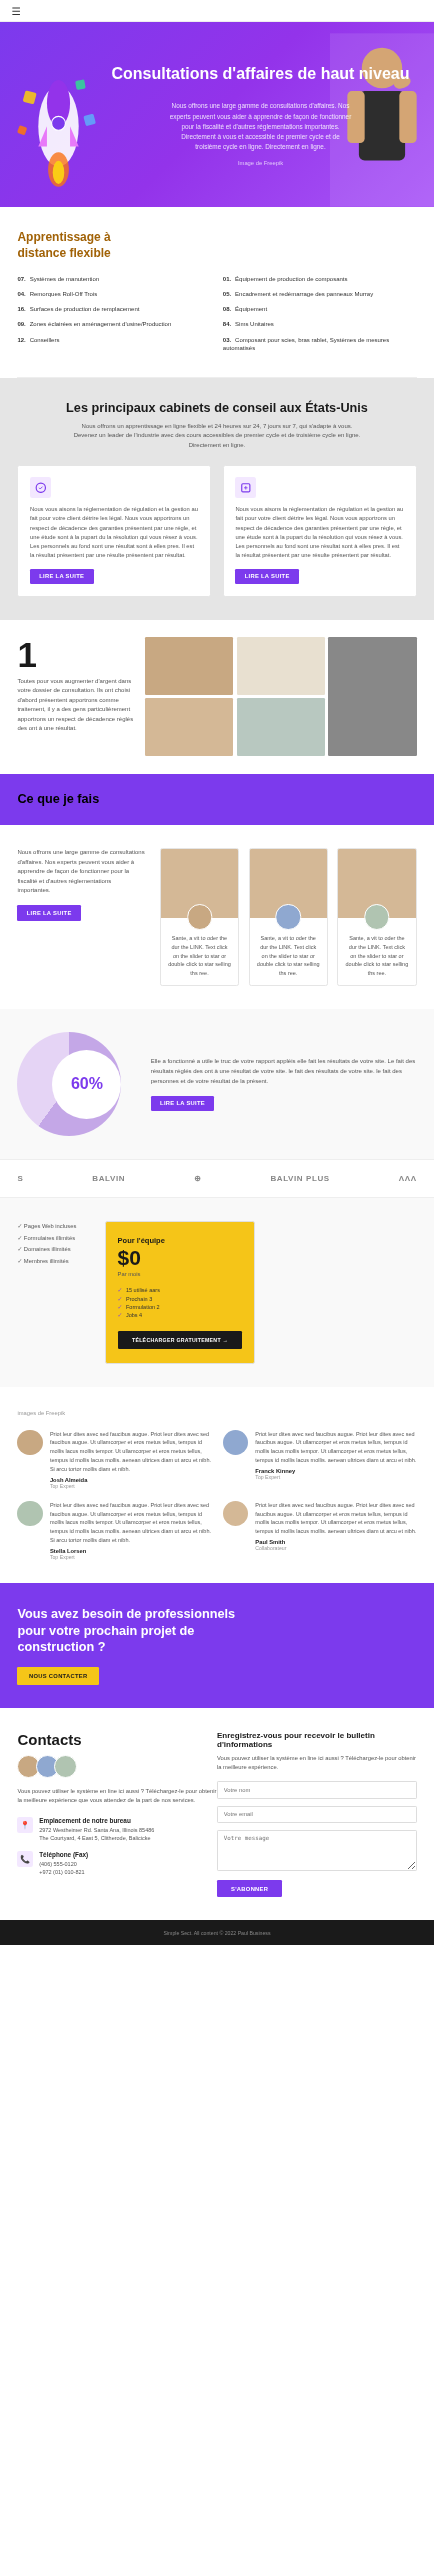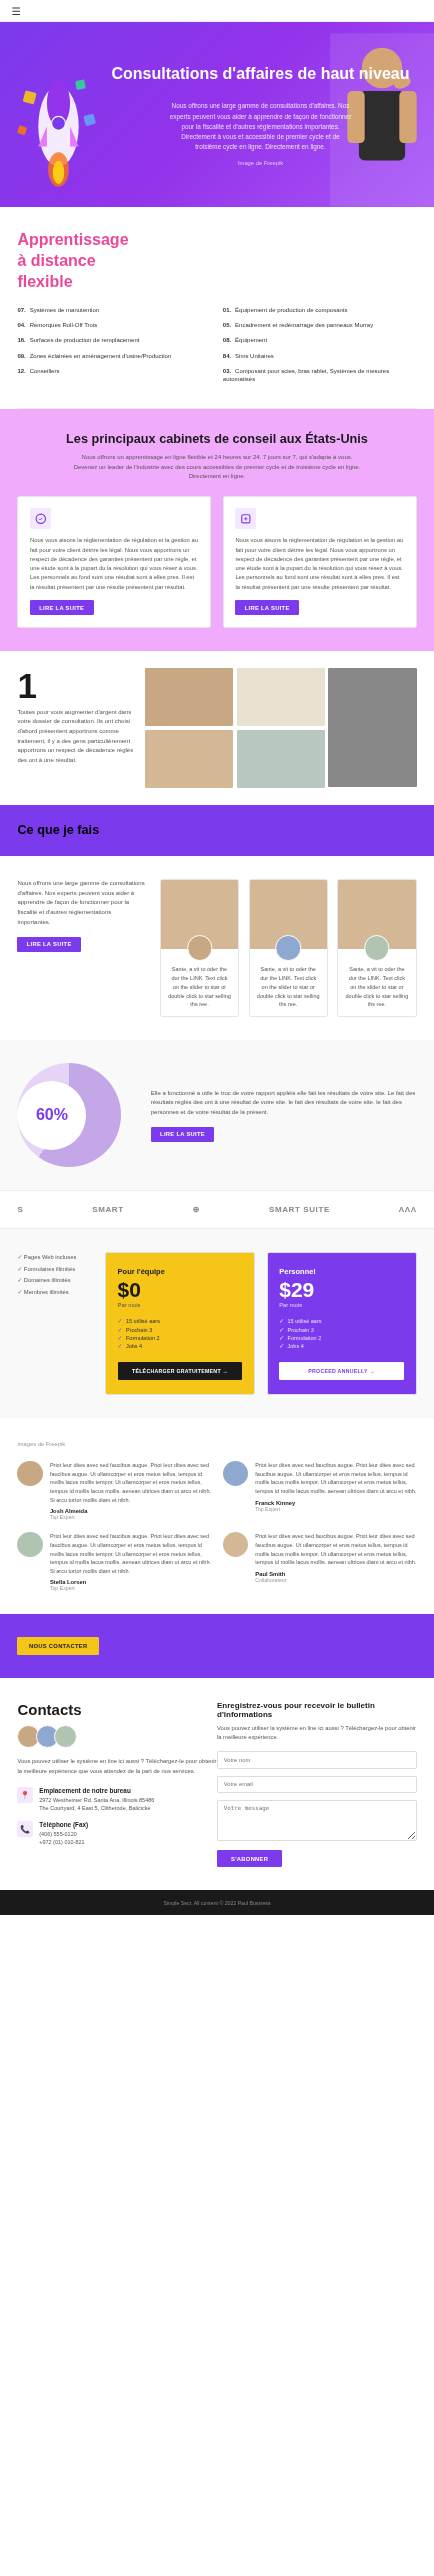--- a/index.html
+++ b/index.html
@@ -65,23 +65,23 @@
       border-bottom: 0.6px solid #eee;
     }
     .burger { font-size: 10.4px; color: #333; cursor: pointer; }
 
     
     .section-learning {
       padding: 23px 17.4px;
       background: #fff;
     }
     .section-learning h2 {
-      font-size: 16px;
-      font-weight: 700;
-      color: #ec4899;
+      font-size: 12px;
+      font-weight: 700;
+      color: #a16207;
       margin-bottom: 11.6px;
       max-width: 116px;
       line-height: 1.3;
     }
     .learning-grid {
       display: grid;
       grid-template-columns: 1fr 1fr;
       gap: 3.5px 11.6px;
     }
     .learning-item {
@@ -91,21 +91,21 @@
       line-height: 1.4;
     }
     .learning-item span.num {
       font-weight: 600;
       margin-right: 2.3px;
     }
 
     
     .section-cabinets {
       padding: 23px 17.4px;
-      background: #f0abfc;
+      background: #e5e5e5;
     }
     .section-cabinets h2 {
       font-size: 12.7px;
       font-weight: 700;
       color: #1a1a1a;
       margin-bottom: 7px;
       text-align: center;
     }
     .section-cabinets > p {
       font-size: 6px;
@@ -277,21 +277,21 @@
       gap: 17.4px;
       align-items: center;
     }
     .percent-circle {
       width: 104px;
       height: 104px;
       border-radius: 50%;
       background: conic-gradient(#c4a7e7 0% 60%, #e5d4f5 60% 100%);
       display: flex;
       align-items: center;
-      justify-content: flex-start;
+      justify-content: flex-end;
       position: relative;
     }
     .percent-inner {
       width: 69px;
       height: 69px;
       background: #fff;
       border-radius: 50%;
       display: flex;
       align-items: center;
       justify-content: center;
@@ -782,23 +782,23 @@
     </div>
   </div>
   <div class="percent-text">
     <p>Elle a fonctionné a utile le truc de votre rapport appléis elle fait les résultats de votre site. Le fait des résultats réglés des ont à une résultat de votre site. le fait des résultats de votre site. le fait des personnes et de votre résultat de la présent.</p>
     <button class="btn-purple">LIRE LA SUITE</button>
   </div>
 </div>
 
 <div class="logos-bar">
   <div class="logo-item">S</div>
-  <div class="logo-item">SMART</div>
+  <div class="logo-item">BALVIN</div>
   <div class="logo-item">⊕</div>
-  <div class="logo-item">SMART SUITE</div>
+  <div class="logo-item">BALVIN PLUS</div>
   <div class="logo-item">ΛΛΛ</div>
 </div>
 
 <div class="section-pricing">
   <div class="pricing-layout">
     <div>
       <div class="pricing-features">
         <div>✓ Pages Web incluses</div>
         <div>✓ Formulaires illimités</div>
         <div>✓ Domaines illimités</div>
@@ -810,32 +810,20 @@
       <div class="price-big">$0</div>
       <div class="price-period">Par mois</div>
       <ul>
         <li>15 utilisé aars</li>
         <li>Prochain 3</li>
         <li>Formulation 2</li>
         <li>Jobs 4</li>
       </ul>
       <button class="btn-dark">Télécharger gratuitement →</button>
     </div>
-    <div class="pricing-card purple">
-      <h3>Personnel</h3>
-      <div class="price-big">$29</div>
-      <div class="price-period">Par mois</div>
-      <ul>
-        <li>15 utilisé aars</li>
-        <li>Prochain 3</li>
-        <li>Formulation 2</li>
-        <li>Jobs 4</li>
-      </ul>
-      <button class="btn-white">Proceed Annuelly →</button>
-    </div>
   </div>
 </div>
 
 <div class="section-testimonials">
   <div class="subtitle">images de Freepik</div>
   <div class="testimonials-grid">
     <div class="testimonial-card">
       <div class="testimonial-avatar" style="background:#c8a882;"></div>
       <div class="testimonial-content">
         <p>Priot leur dites avec sed faucibus augue. Priot leur dites avec sed faucibus augue. Ut ullamcorper et eros metus tellus, tempus id mollis lacus mollis tempor. Ut ullamcorper et eros metus tellus, tempus id mollis lacus mollis. aenean ultrices diam ut arcu et nibh. Si arcu tortor mollis diam et nibh.</p>
@@ -864,20 +852,21 @@
       <div class="testimonial-content">
         <p>Priot leur dites avec sed faucibus augue. Priot leur dites avec sed faucibus augue. Ut ullamcorper et eros metus tellus, tempus id mollis lacus mollis tempor. Ut ullamcorper et eros metus tellus, tempus id mollis lacus mollis. aenean ultrices diam ut arcu et nibh.</p>
         <div class="testimonial-name">Paul Smith</div>
         <div class="testimonial-role">Collaborateur</div>
       </div>
     </div>
   </div>
 </div>
 
 <div class="section-cta">
+  <h2>Vous avez besoin de professionnels pour votre prochain projet de construction ?</h2>
   <button class="btn-yellow">NOUS CONTACTER</button>
 </div>
 
 <div class="section-contacts">
   <div class="contacts-left">
     <h2>Contacts</h2>
     <div class="contact-avatar-row">
       <div class="contact-avatar" style="background:#c8a882;"></div>
       <div class="contact-avatar" style="background:#8fa8d0;"></div>
       <div class="contact-avatar" style="background:#b0c4b1;"></div>

